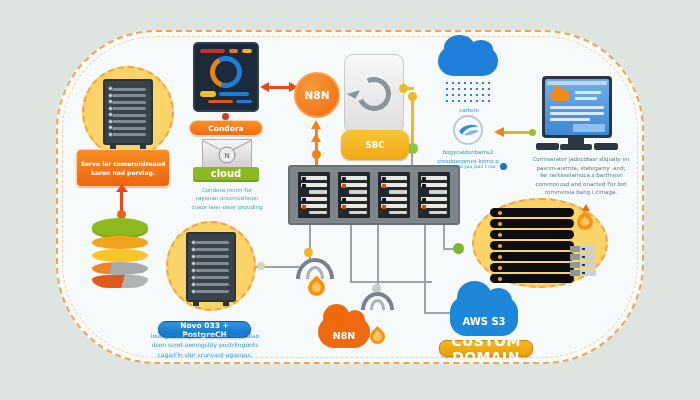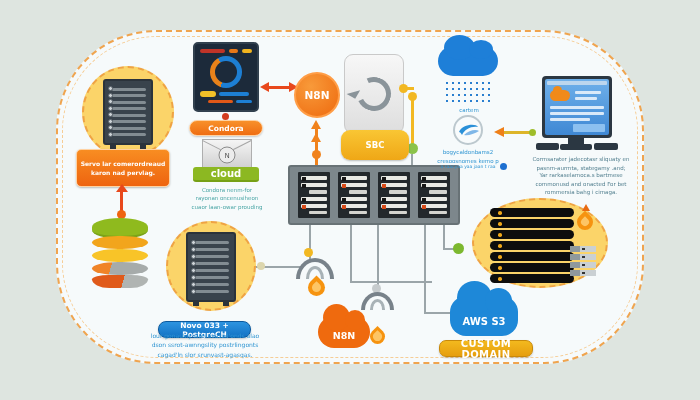--- a/index.html
+++ b/index.html
@@ -8,21 +8,21 @@
   
   .panel{left:56px;top:30px;width:588px;height:334px;background:#f6fafb;border:2px dashed #f0a44e;border-radius:100px;box-sizing:border-box}
   .panel::before{content:"";position:absolute;inset:4px;border:1px dashed #f6cd96;border-radius:95px;pointer-events:none}
   
   .pill{display:flex;align-items:center;justify-content:center;color:#fff;font-weight:bold;text-align:center;box-sizing:border-box}
   .lbl-orange{background:linear-gradient(#f88d22,#ee6410);border:1px solid #ffd2a2;border-radius:5px;font-size:6px;line-height:1.5;box-shadow:0 1px 2px rgba(0,0,0,.25);flex-direction:column}
   .lbl-comman{background:linear-gradient(#f8902a,#ef6d12);border:1px solid #ffd2a2;border-radius:8px;font-size:7.5px;box-shadow:0 1px 2px rgba(0,0,0,.2)}
   .lbl-sbc{background:linear-gradient(#f9c634,#efa716);border-radius:9px;font-size:8.5px;box-shadow:0 1px 2px rgba(0,0,0,.25)}
   .lbl-green{background:#8cb822;border-bottom:2px solid #76a015;border-radius:3px;font-size:10px}
   .lbl-blue{background:linear-gradient(#2d94e0,#1372c4);border:1px solid #0c5a9e;border-radius:8px;font-size:7.5px;box-shadow:0 1px 2px rgba(0,0,0,.2)}
-  .lbl-gold{background:linear-gradient(#f3b91e,#e69e0e);border:1.5px solid #c8890a;border-radius:7px;font-size:10px;letter-spacing:.4px;box-shadow:0 1px 2px rgba(0,0,0,.2)}
+  .lbl-gold{background:linear-gradient(#f3b91e,#e69e0e);border:1.5px solid #c8890a;border-radius:7px;font-size:14px;letter-spacing:.4px;box-shadow:0 1px 2px rgba(0,0,0,.2)}
   
   .ycirc{background:#fbd469;border:2px dashed #efa343;border-radius:50%;box-sizing:border-box}
   
   .tower{background:#39434c;border:2px solid #2b333b;border-radius:3px;display:flex;flex-direction:column;justify-content:space-evenly;padding:3px 5px 3px 7px;box-sizing:border-box}
   .trow{height:3px;background:#828c92;border-radius:2px;position:relative}
   .trow::before{content:"";position:absolute;left:-4px;top:-1.5px;width:5px;height:5px;border-radius:50%;background:#cdd3d7;border:1px solid #59626a;box-sizing:border-box}
   .tfoot{position:absolute;bottom:-6px;width:6px;height:6px;background:#2b333b}
   
   .band{width:56px;height:13px;border-radius:28px/7px}
   

